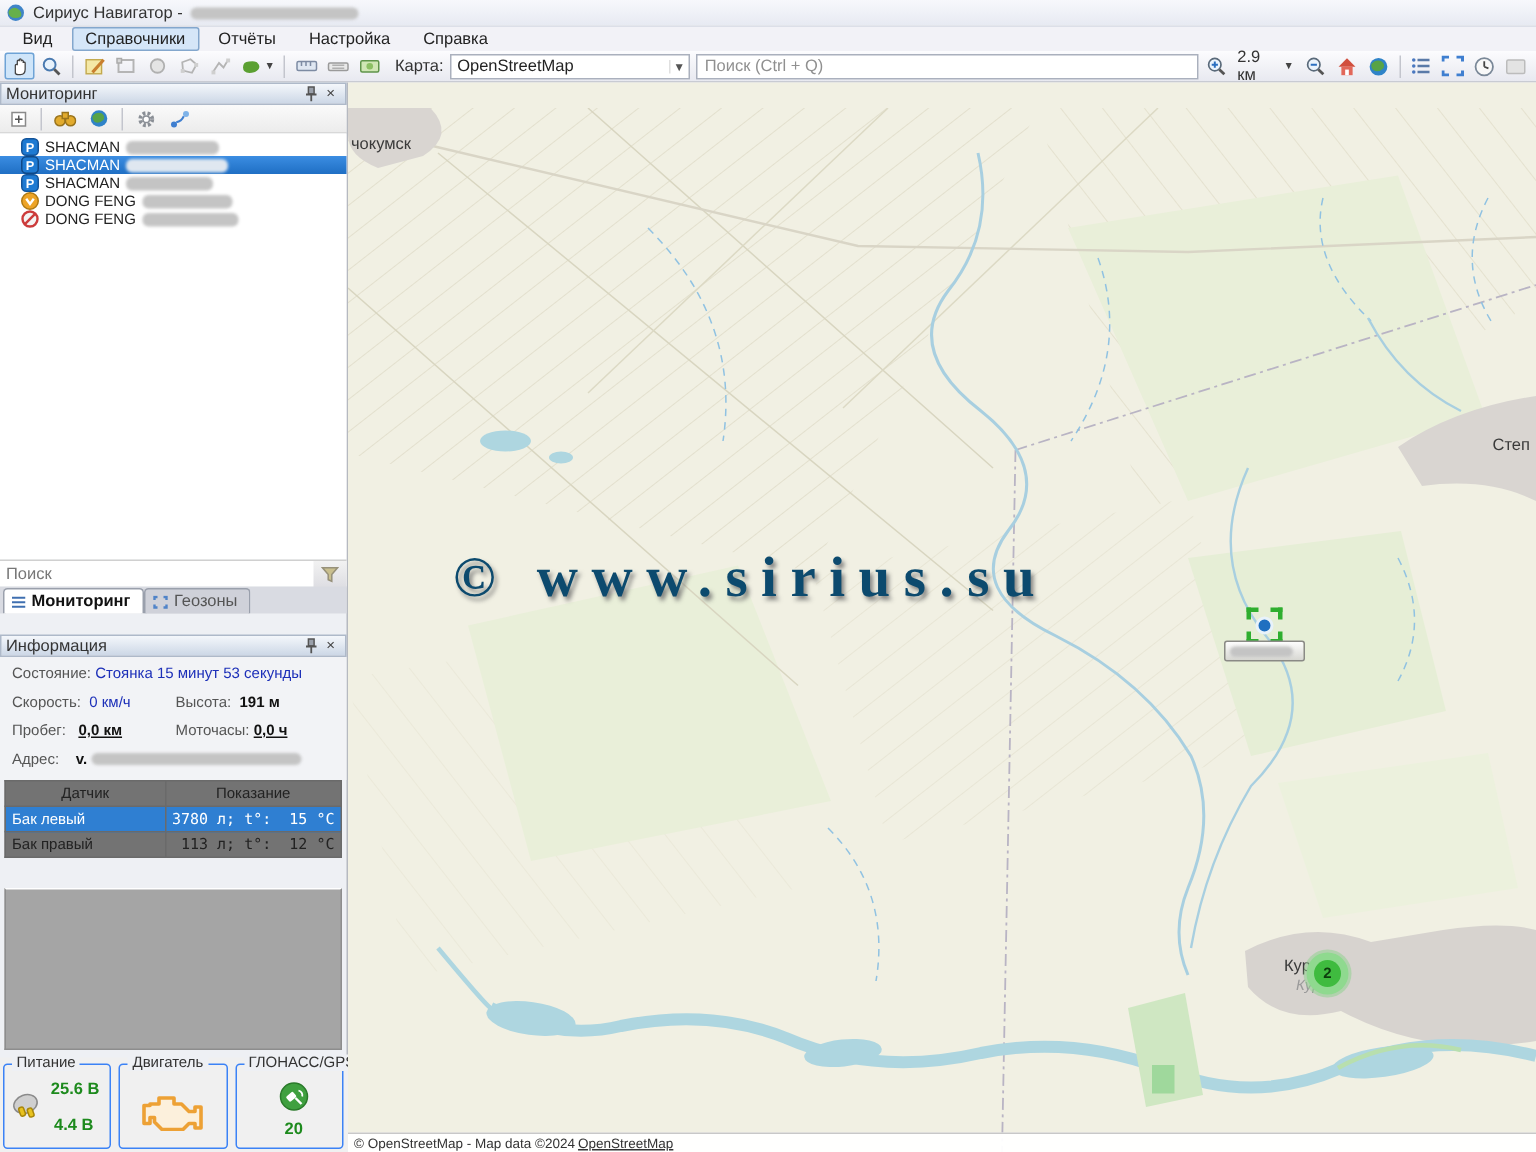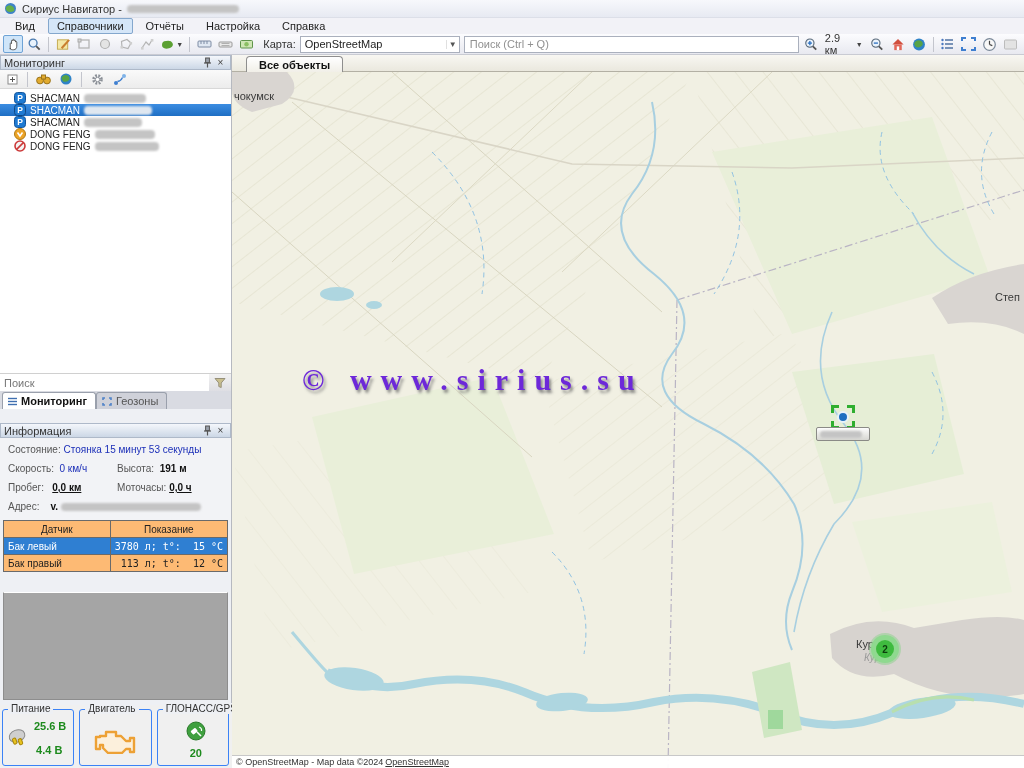--- a/index.html
+++ b/index.html
@@ -42,37 +42,37 @@
   .tabs-row { position:absolute; left:0; top:336px; width:231px; height:18px; background:#d9dbe2; display:flex; align-items:flex-end; padding-left:2px; }
   .stab { height:17px; display:flex; align-items:center; gap:4px; padding:0 8px 0 5px; border:1px solid #9aa0ac; border-bottom:none; border-radius:3px 3px 0 0; color:#555; background:#cfd1d9; }
   .stab.active { background:#fff; font-weight:bold; color:#111; }
   .info-hdr { top:368px; }
   .info-body { position:absolute; left:0; top:383px; width:231px; height:82px; background:#f2f3f6; font-size:10px; }
   .irow { position:absolute; left:8px; white-space:nowrap; }
   .ilabel { color:#555; }
   .blueval { color:#1c2fb8; font-weight:normal; }
   .blackval { color:#111; font-weight:bold; }
   .underval { text-decoration:underline; }
-  .senstable { position:absolute; left:3px; top:465px; width:225px; background:#fdba74; border:1px solid #4a4a4a; border-collapse:collapse; font-size:10px; }
+  .senstable { position:absolute; left:3px; top:465px; width:225px; background:#737373; border:1px solid #4a4a4a; border-collapse:collapse; font-size:10px; }
   .senstable td { border:1px solid #6a6a6a; height:17px; padding:0 4px; }
   .senstable .hd { text-align:center; color:#222; }
   .senstable .val { font-family:"DejaVu Sans Mono",monospace; font-size:10px; white-space:pre; }
   .senstable tr.selrow td { background:#2f7fd2; color:#fff; }
   .graybox { position:absolute; left:3px; top:537px; width:225px; height:108px; background:#a5a5a5; border:1px solid #8d8d8d; border-top:1px solid #fff; }
   .gauges { position:absolute; left:0; top:645px; width:231px; height:66px; display:flex; gap:5px; padding:4px 2px 0 2px; }
   .gbox { position:relative; flex:1; border:1px solid #3b82f6; border-radius:3px; margin-top:5px; }
   .gbox legend, .gbox .glab { position:absolute; top:-7px; left:5px; background:#eef0f4; padding:0 3px; font-size:10px; color:#333; }
   .greenv { color:#1d8a1d; font-weight:bold; font-size:11px; }
 
   
   .mappane { left:232px; top:55px; width:792px; height:713px; background:#f1f0e3; overflow:hidden; }
   .maptabs { position:absolute; left:0; top:0; width:792px; height:17px; background:linear-gradient(#f8f7f2,#eae8de); border-bottom:1px solid #b3b0a4; }
   .maptab { position:absolute; left:14px; top:1px; height:16px; background:linear-gradient(#ffffff,#f1efe8); border:1px solid #8e8e8e; border-bottom:none; border-radius:4px 4px 0 0; padding:0 12px; display:flex; align-items:center; font-weight:bold; color:#111; }
   .mapsvg { position:absolute; left:0; top:17px; }
-  .watermark { position:absolute; left:70px; top:308px; width:440px; font-family:"Liberation Serif",serif; font-size:30px; font-weight:bold; color:#6d28d9; letter-spacing:9px; text-shadow:2px 3px 3px rgba(110,110,110,.8); white-space:nowrap; }
+  .watermark { position:absolute; left:70px; top:308px; width:440px; font-family:"Liberation Serif",serif; font-size:38px; font-weight:bold; color:#0c4a6e; letter-spacing:9px; text-shadow:2px 3px 3px rgba(110,110,110,.8); white-space:nowrap; }
   .place { position:absolute; color:#3a3a3a; font-size:11px; white-space:nowrap; }
   .place.gray { color:#9a9a9a; font-style:italic; font-size:10px; }
   .marker-brackets { position:absolute; left:599px; top:350px; width:24px; height:24px; }
   .marker-brackets span { position:absolute; width:8px; height:8px; border:3px solid #2fae2f; }
   .mb-tl { left:0; top:0; border-right:none!important; border-bottom:none!important; }
   .mb-tr { right:0; top:0; border-left:none!important; border-bottom:none!important; }
   .mb-bl { left:0; bottom:0; border-right:none!important; border-top:none!important; }
   .mb-br { right:0; bottom:0; border-left:none!important; border-top:none!important; }
   .marker-dot { position:absolute; left:605px; top:356px; width:12px; height:12px; border-radius:50%; background:#1f6fc0; border:2px solid #e8f2fa; }
   .marker-label { position:absolute; left:584px; top:372px; width:54px; height:14px; background:linear-gradient(#fdfdfd,#d7d7d2); border:1px solid #8a8a86; border-radius:2px; display:flex; align-items:center; padding-left:3px; }
@@ -435,25 +435,20 @@
           <line x1="11" y1="11" x2="15" y2="15" stroke="#fff" stroke-width="1.6"></line>
           <path d="M13 6 Q16 7 15.5 10" fill="none" stroke="#fff" stroke-width="1.2"></path>
         </svg>
       <span class="greenv" style="position:absolute;left:32px;top:37px;">20</span>
     </div>
   </div>
 </div>
 
 <div class="abs mappane">
 
-  <div class="maptabs">
-    <span class="maptab">
-        <span>Все объекты</span>
-      </span>
-  </div>
 
   <svg class="mapsvg" width="792" height="696" viewBox="0 0 792 696">
     <defs>
       <pattern id="hatchA" width="17" height="17" patternUnits="userSpaceOnUse" patternTransform="rotate(52)">
           <line x1="0" y1="0" x2="0" y2="17" stroke="#dedbc6" stroke-width="1"></line>
         </pattern>
       <pattern id="hatchB" width="22" height="22" patternUnits="userSpaceOnUse" patternTransform="rotate(-38)">
           <line x1="0" y1="0" x2="0" y2="22" stroke="#e0ddc9" stroke-width="1"></line>
         </pattern>
     </defs>

